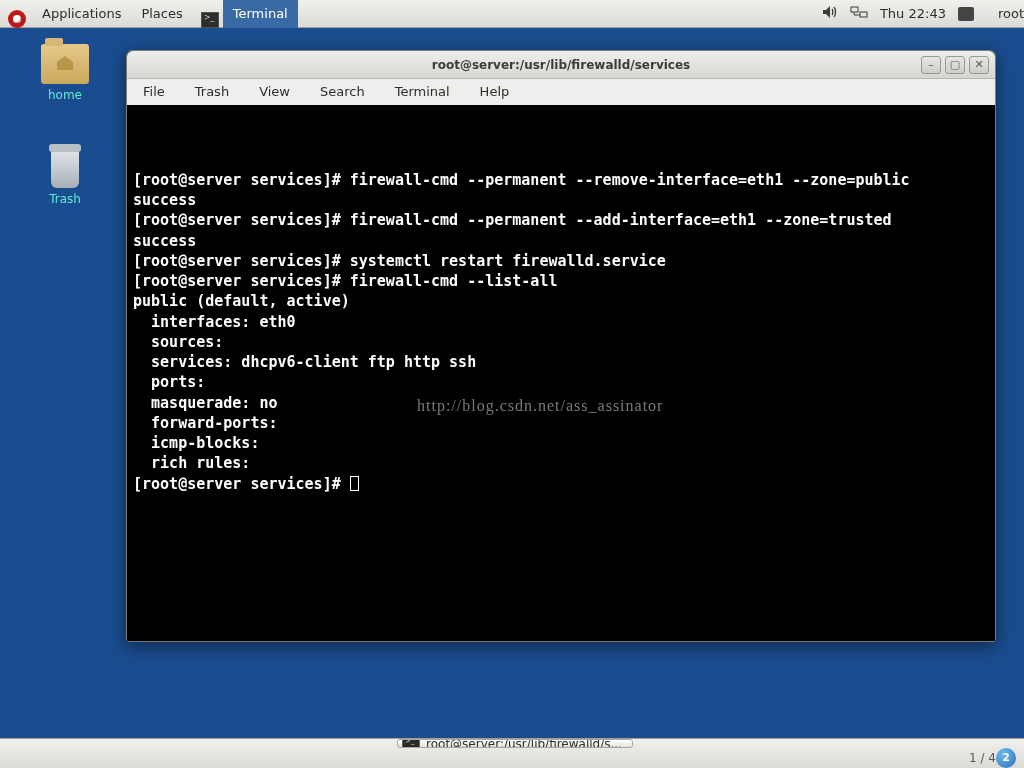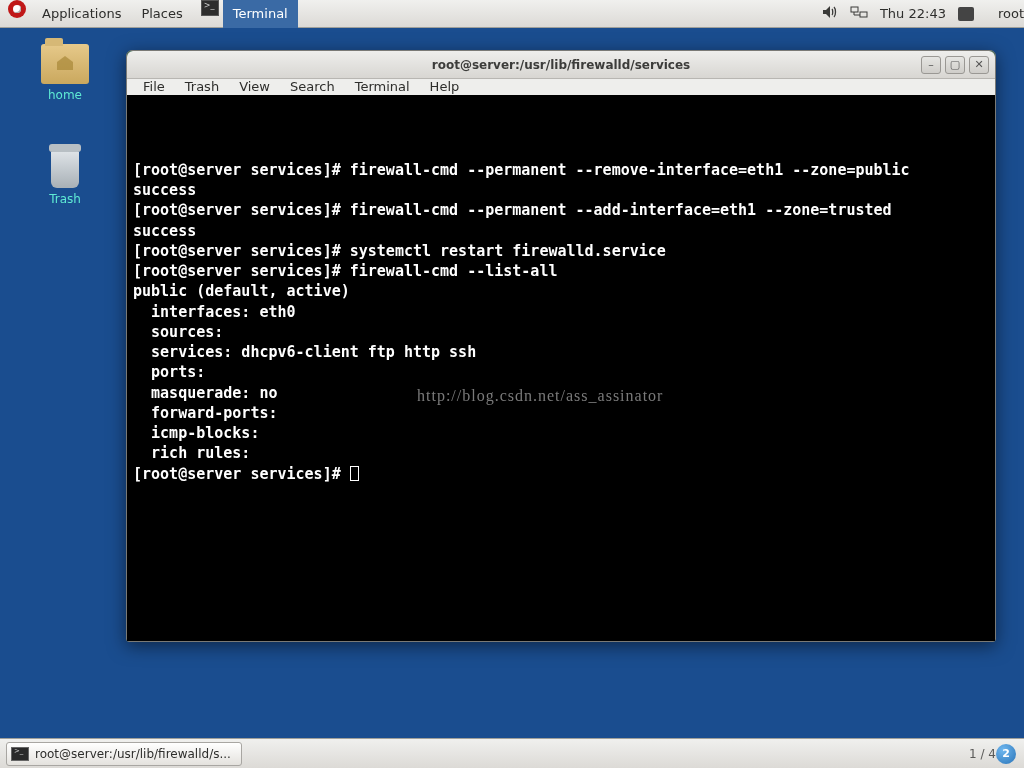--- a/index.html
+++ b/index.html
@@ -6,21 +6,21 @@
   html, body { width: 1024px; height: 768px; overflow: hidden; font-family: "DejaVu Sans", sans-serif; }
   body { background: #1a4d8f; position: relative; }
 
   
   .top-panel {
     position: absolute; top: 0; left: 0; right: 0; height: 28px;
     background: linear-gradient(#f0f0ee, #dcdad6);
     border-bottom: 1px solid #a0a09a;
     display: flex; align-items: center; font-size: 13px; color: #2e2e2c;
   }
-  .top-panel .left { display: flex; align-items: flex-start; }
+  .top-panel .left { display: flex; align-items: flex-end; }
   .top-panel .right { margin-left: auto; display: flex; align-items: center; gap: 12px; }
   .panel-logo { width: 18px; height: 18px; border-radius: 50%; background: #c01818; margin: 0 6px 0 8px; display: flex; align-items: center; justify-content: center; }
   .panel-logo::after { content: ""; width: 8px; height: 8px; background: #fff; border-radius: 50%; box-shadow: inset -1px -1px 0 #aaa; }
   .panel-item { padding: 0 10px; line-height: 28px; cursor: default; }
   .panel-item.active { background: #3a6aa5; color: #fff; }
   .panel-task-icon {
     width: 18px; height: 16px; background: #2d2d2d; border: 1px solid #555; margin: 0 4px 0 8px;
     display: inline-block; position: relative;
   }
   .panel-task-icon::before { content: ">_"; color: #ccc; font-size: 8px; position: absolute; top: 0; left: 2px; }
@@ -72,22 +72,22 @@
     position: absolute; left: 0; right: 0; text-align: center; font-size: 12px;
     font-weight: bold; color: #3c3c3a;
   }
   .window-controls { margin-left: auto; display: flex; gap: 4px; padding-right: 6px; z-index: 1;}
   .win-btn {
     width: 20px; height: 18px; background: linear-gradient(#e6e6e3,#cfcdc9);
     border: 1px solid #9a9894; border-radius: 3px; font-size: 11px; line-height: 15px;
     text-align: center; color: #555;
   }
   .menubar {
-    height: 16px; background: #eeeeec; display: flex; align-items: center;
-    padding: 0 6px; font-size: 13px; color: #2e2e2c; gap: 0;
+    height: 26px; background: #eeeeec; display: flex; align-items: center;
+    padding: 0 6px; font-size: 13px; color: #2e2e2c; gap: 10px;
   }
   .menubar span { padding: 0 10px; line-height: 26px; cursor: default; }
 
   .terminal {
     flex: 1; background: #000; color: #fff;
     font-family: "DejaVu Sans Mono","Liberation Mono",monospace;
     font-size: 15px; font-weight: bold; line-height: 1.35;
     padding: 4px 6px; overflow: hidden; white-space: pre-wrap; word-break: break-all;
     position: relative;
   }
@@ -96,21 +96,21 @@
   }
   .watermark {
     position: absolute; left: 290px; top: 290px; color: #7a7a7a; font-family: serif;
     font-size: 16px; font-weight: normal; letter-spacing: 1px;
   }
 
   
   .bottom-panel {
     position: absolute; left:0; right:0; bottom:0; height: 30px;
     background: linear-gradient(#f0f0ee,#dcdad6); border-top:1px solid #a0a09a;
-    display:flex; align-items:center;
+    display:flex; align-items:center;flex-direction:column;
   }
   .task-button {
     height: 24px; margin-left: 6px; padding: 0 10px 0 4px;
     background: linear-gradient(#fff,#e4e2de); border:1px solid #a8a6a2; border-radius:3px;
     display:flex; align-items:center; font-size:12px; color:#2e2e2c; gap:6px;
     max-width: 300px; overflow:hidden; white-space:nowrap;
   }
   .task-button .term-mini {
     width:18px; height:14px; background:#2a2a2a; border:1px solid #666; position:relative;
   }

